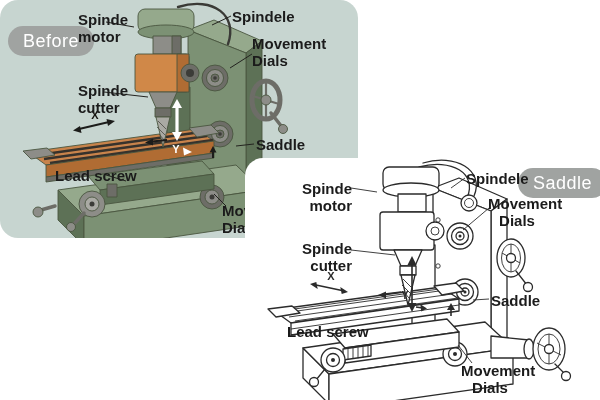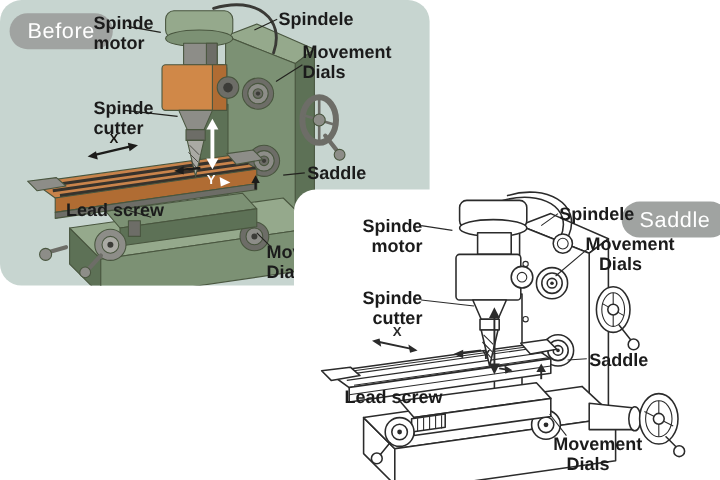--- a/index.html
+++ b/index.html
@@ -148,21 +148,21 @@
         <polygon class="hdW" points="192,152 183,147.5 184,155.5"></polygon>
       </g>
       <g>
         <path class="arrK" d="M213,158 L213,151"></path>
         <polygon class="hdK" points="213,146 209.5,152.5 216.5,152.5"></polygon>
       </g>
 
       <path class="lead" d="M106,22 L134,27 M231,16 L212,25 M252,54 L230,68 M104,92 L148,97 M254,144 L236,146 M106,175 L126,181 M226,206 L214,194"></path>
     </svg>
 
-    <div class="badge" style="left:8px;top:11px;">Before</div>
+    <div class="badge" style="left:8px;top:26px;">Before</div>
     <div class="lbl" style="left:78px;top:12px;">Spinde
 motor</div>
     <div class="lbl" style="left:232px;top:9px;">Spindele</div>
     <div class="lbl" style="left:252px;top:36px;">Movement
 Dials</div>
     <div class="lbl" style="left:78px;top:83px;">Spinde
 cutter</div>
     <div class="lbl" style="left:256px;top:137px;">Saddle</div>
     <div class="lbl" style="left:55px;top:168px;">Lead screw</div>
     <div class="lbl" style="left:222px;top:203px;">Movement

